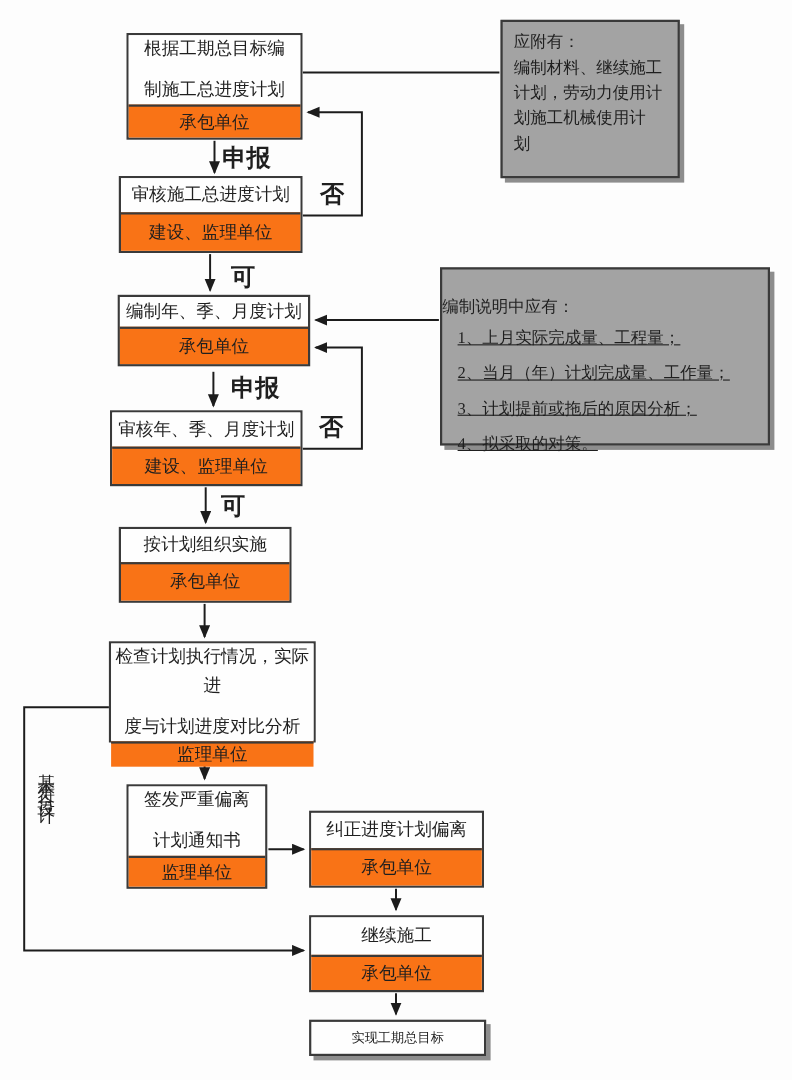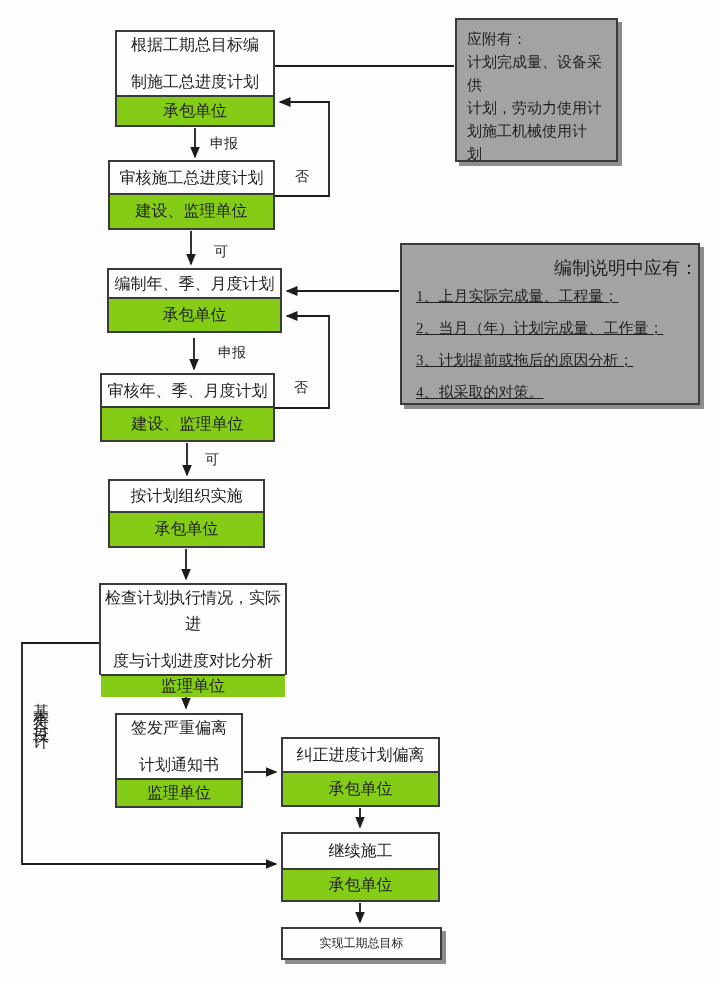--- a/index.html
+++ b/index.html
@@ -11,37 +11,38 @@
   .fbox{
     position:absolute;box-sizing:border-box;border:2px solid #3a3a3a;background:#fefefe;
     display:flex;flex-direction:column;
   }
   .fbox .title{
     flex:1;display:flex;flex-direction:column;align-items:center;justify-content:center;
     font-size:16px;line-height:26px;text-align:center;background:#fefefe;gap:11px;
   }
   .fbox .owner{
     display:flex;align-items:center;justify-content:center;
-    background:#84cc16;border-top:2px solid #3a3a3a;font-size:16px;
+    background:#f97316;border-top:2px solid #3a3a3a;font-size:16px;
   }
   .sbox{
     position:absolute;box-sizing:border-box;border:2px solid #3a3a3a;background:#fefefe;
     display:flex;align-items:center;justify-content:center;font-size:12px;
     box-shadow:4px 4px 0 #8d8d8d;
   }
   .note{
     position:absolute;box-sizing:border-box;border:2px solid #3a3a3a;background:#a3a3a3;
     box-shadow:4px 4px 0 #8d8d8d;font-size:15px;line-height:23px;
   }
-  .note .ntitle{text-align:right;padding-top:12px;font-size:18px;}
+  .note .ntitle{text-align:left;padding-top:24px;font-size:15px;}
   .noteA{padding:8px 10px 0 10px;}
   .noteB .nitem{padding-left:14px;line-height:32px;white-space:nowrap;text-decoration:underline;}
   .lbl{
-    position:absolute;font-size:14px;transform:translate(-50%,-50%);white-space:nowrap;
+    position:absolute;font-size:22px;transform:translate(-50%,-50%);white-space:nowrap;
     background:transparent;
+    font-weight:bold;
   }
   .vlbl{
     position:absolute;font-size:16px;writing-mode:vertical-rl;text-orientation:upright;
     letter-spacing:6px;
   }
 </style>
 </head>
 <body>
 
 <div class="canvas">
@@ -71,21 +72,21 @@
   <div class="fbox" style="left:115px;top:30px;width:160px;height:97px;">
     <div class="title">
       <span>根据工期总目标编</span>
       <span>制施工总进度计划</span>
     </div>
     <div class="owner" style="height:33px;">承包单位</div>
   </div>
 
   <div class="note noteA" style="left:455px;top:18px;width:163px;height:144px;">
     <div>应附有：</div>
-    <div>计划完成量、设备采供</div>
+    <div>编制材料、继续施工</div>
     <div>计划，劳动力使用计</div>
     <div>划施工机械使用计</div>
     <div>划</div>
   </div>
 
   <div class="fbox" style="left:108px;top:160px;width:167px;height:70px;">
     <div class="title">审核施工总进度计划</div>
     <div class="owner" style="height:33px;">建设、监理单位</div>
   </div>
 

